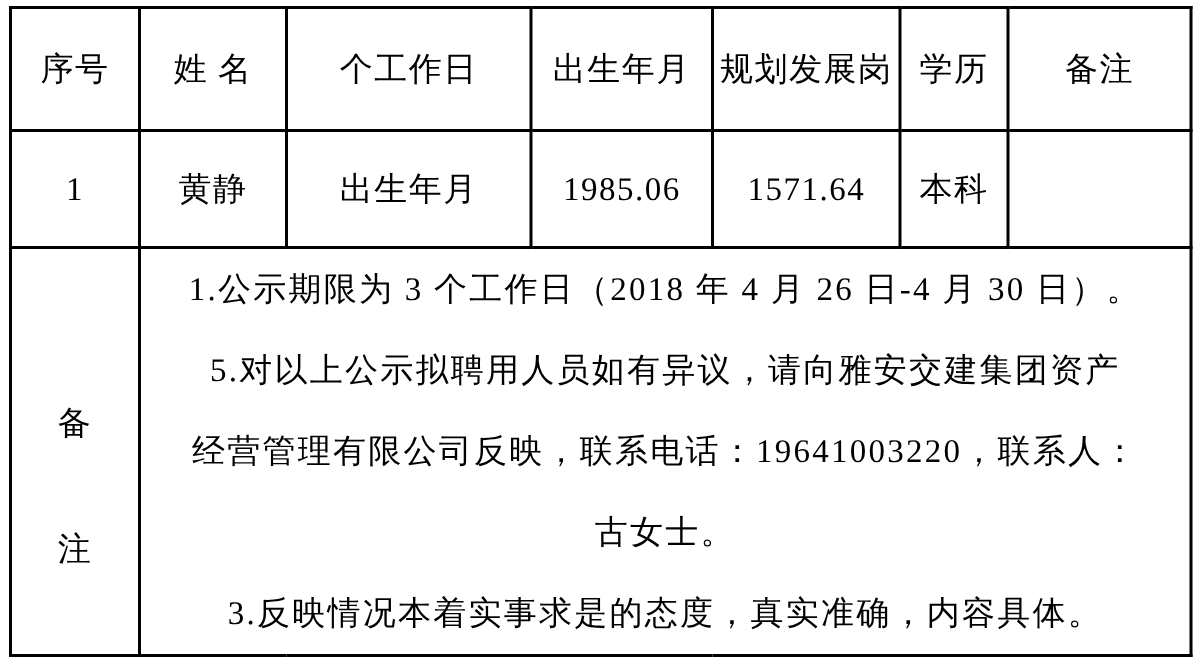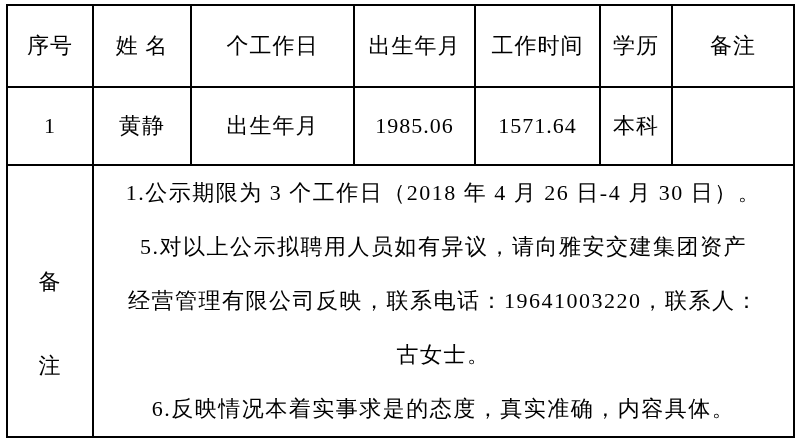--- a/index.html
+++ b/index.html
@@ -80,21 +80,21 @@
       <col style="width:125px">
       <col style="width:72px">
       <col style="width:122px">
     </colgroup>
     <tbody>
       <tr class="header-row">
         <th>序号</th>
         <th>姓 名</th>
         <th>个工作日</th>
         <th>出生年月</th>
-        <th>工作时间</th>
+        <th>规划发展岗</th>
         <th>学历</th>
         <th>备注</th>
       </tr>
       <tr class="data-row">
         <td>1</td>
         <td>黄静</td>
         <td>出生年月</td>
         <td>1985.06</td>
         <td>1571.64</td>
         <td>本科</td>
@@ -105,18 +105,18 @@
           <div class="notes-label-stack">
             <span>备</span>
             <span>注</span>
           </div>
         </td>
         <td class="notes-cell" colspan="6">
           <div class="note-line">1.公示期限为 3 个工作日（2018 年 4 月 26 日-4 月 30 日）。</div>
           <div class="note-line">5.对以上公示拟聘用人员如有异议，请向雅安交建集团资产</div>
           <div class="note-line">经营管理有限公司反映，联系电话：19641003220，联系人：</div>
           <div class="note-line">古女士。</div>
-          <div class="note-line">6.反映情况本着实事求是的态度，真实准确，内容具体。</div>
+          <div class="note-line">3.反映情况本着实事求是的态度，真实准确，内容具体。</div>
         </td>
       </tr>
     </tbody>
   </table>
 </div>
 
 </body></html>

